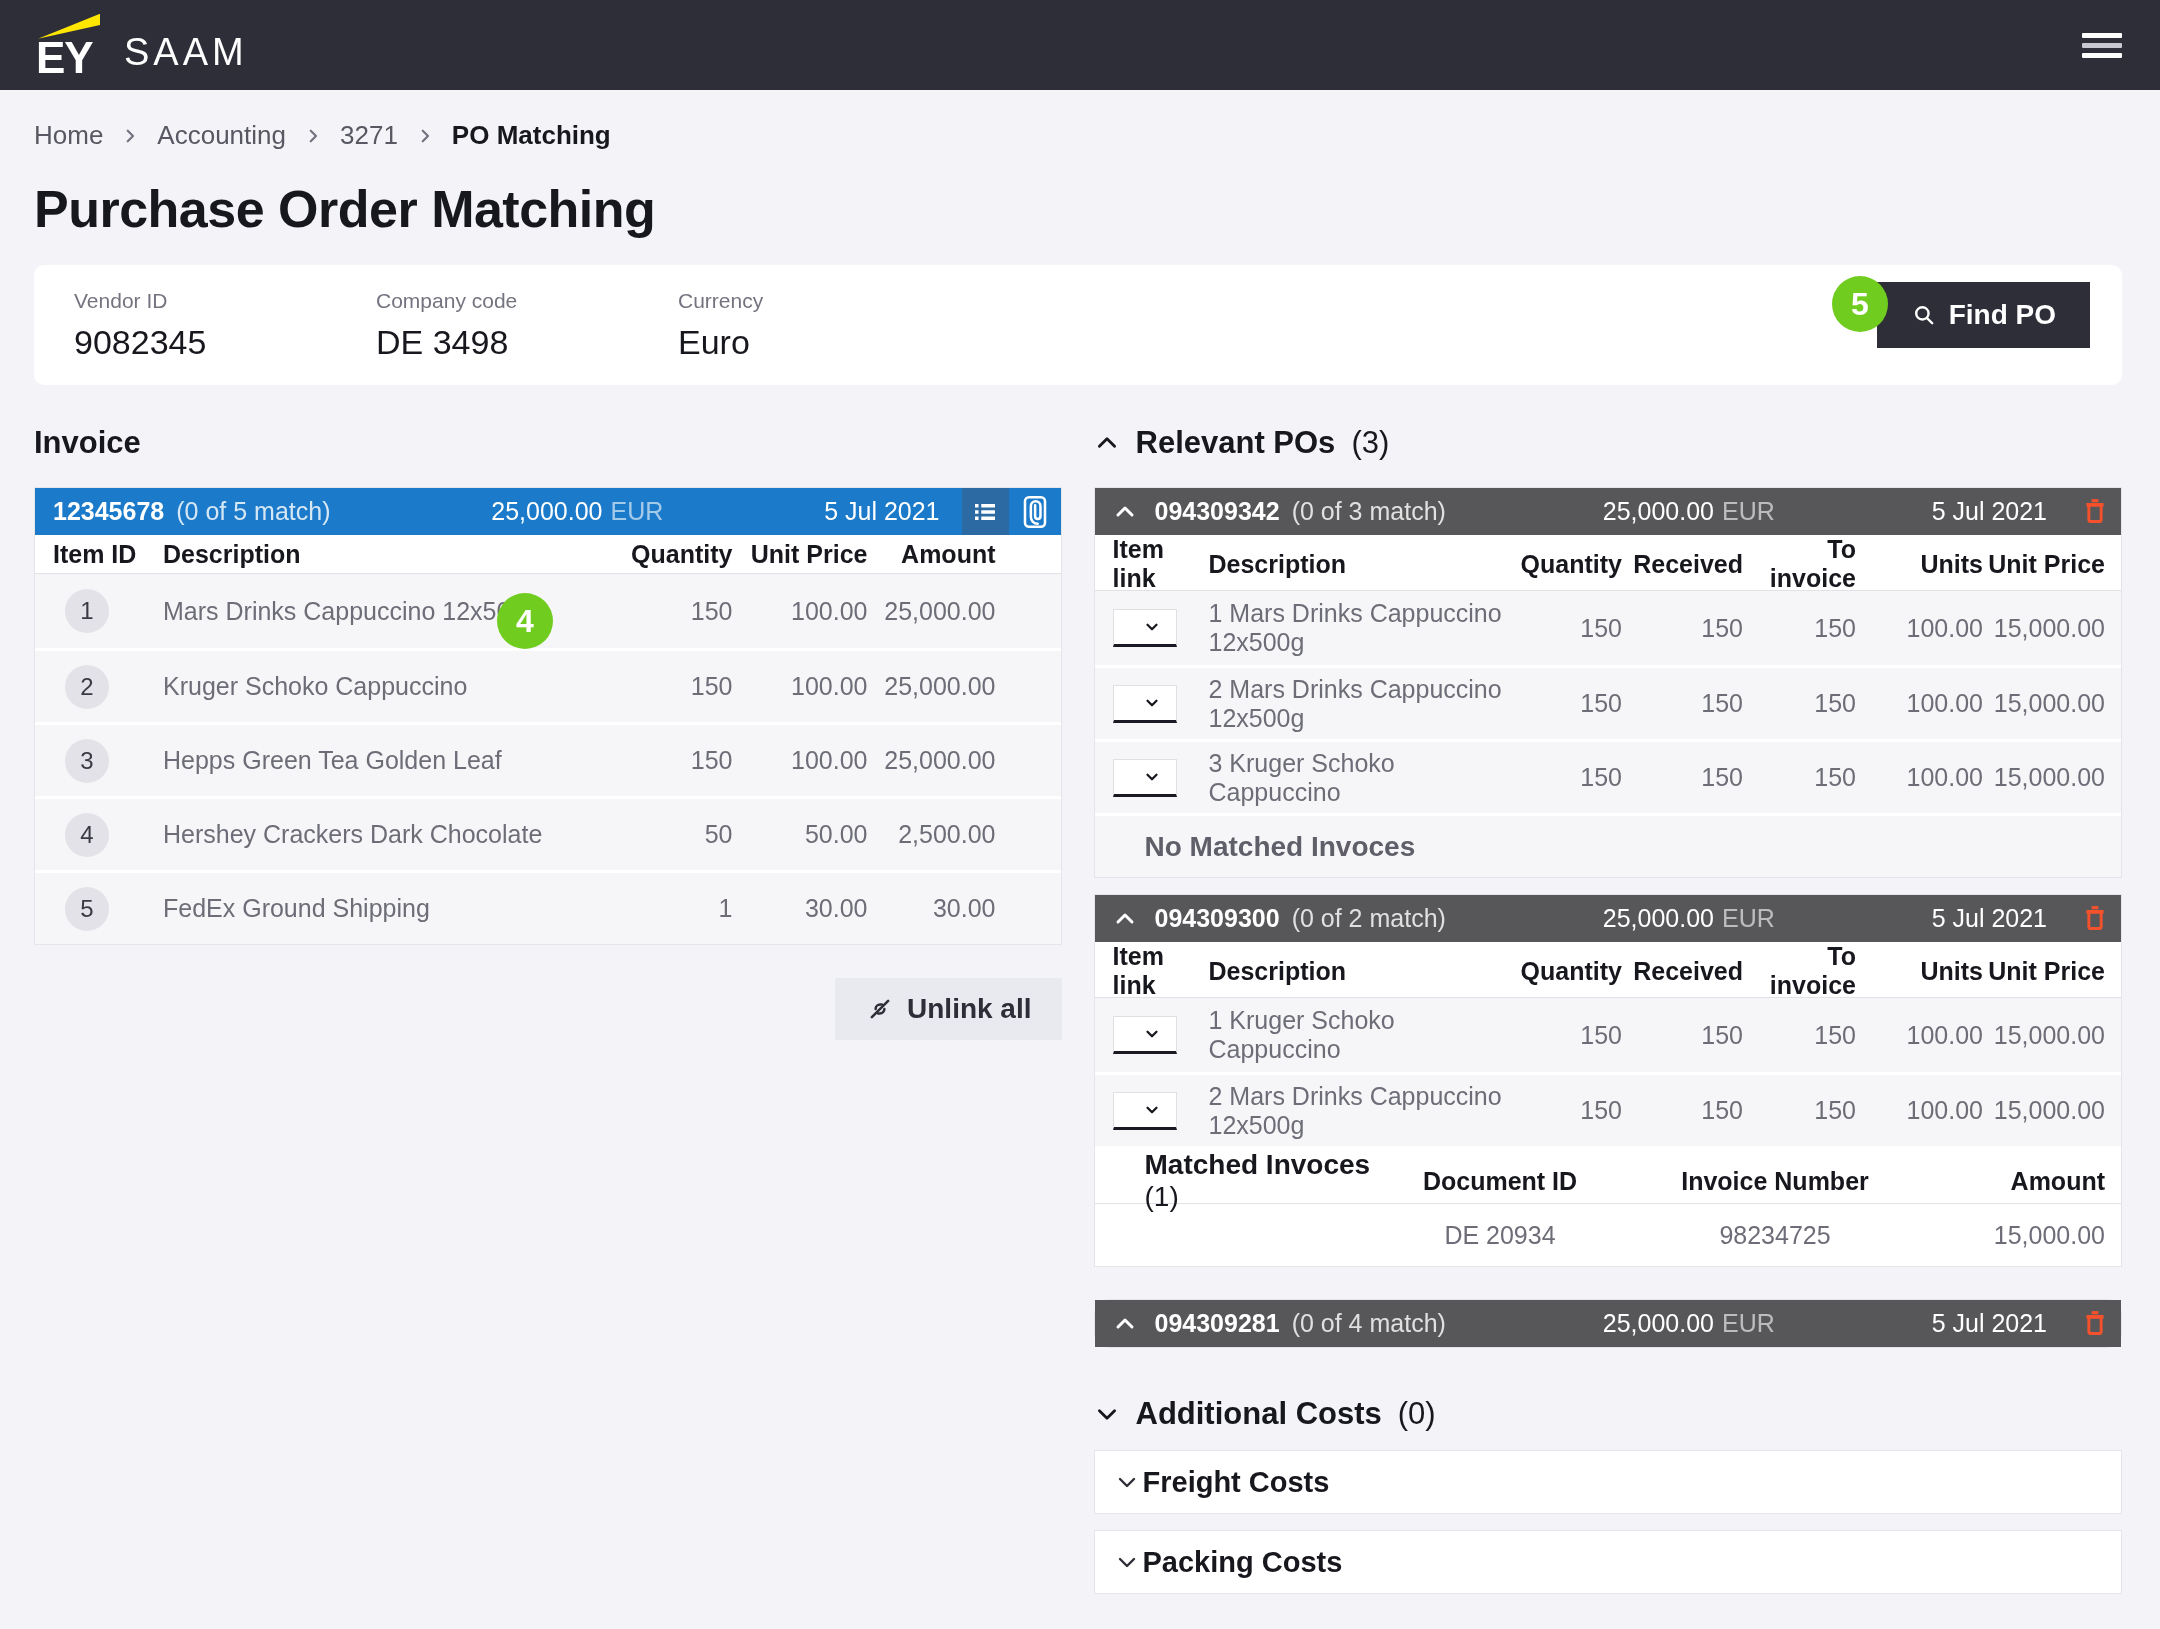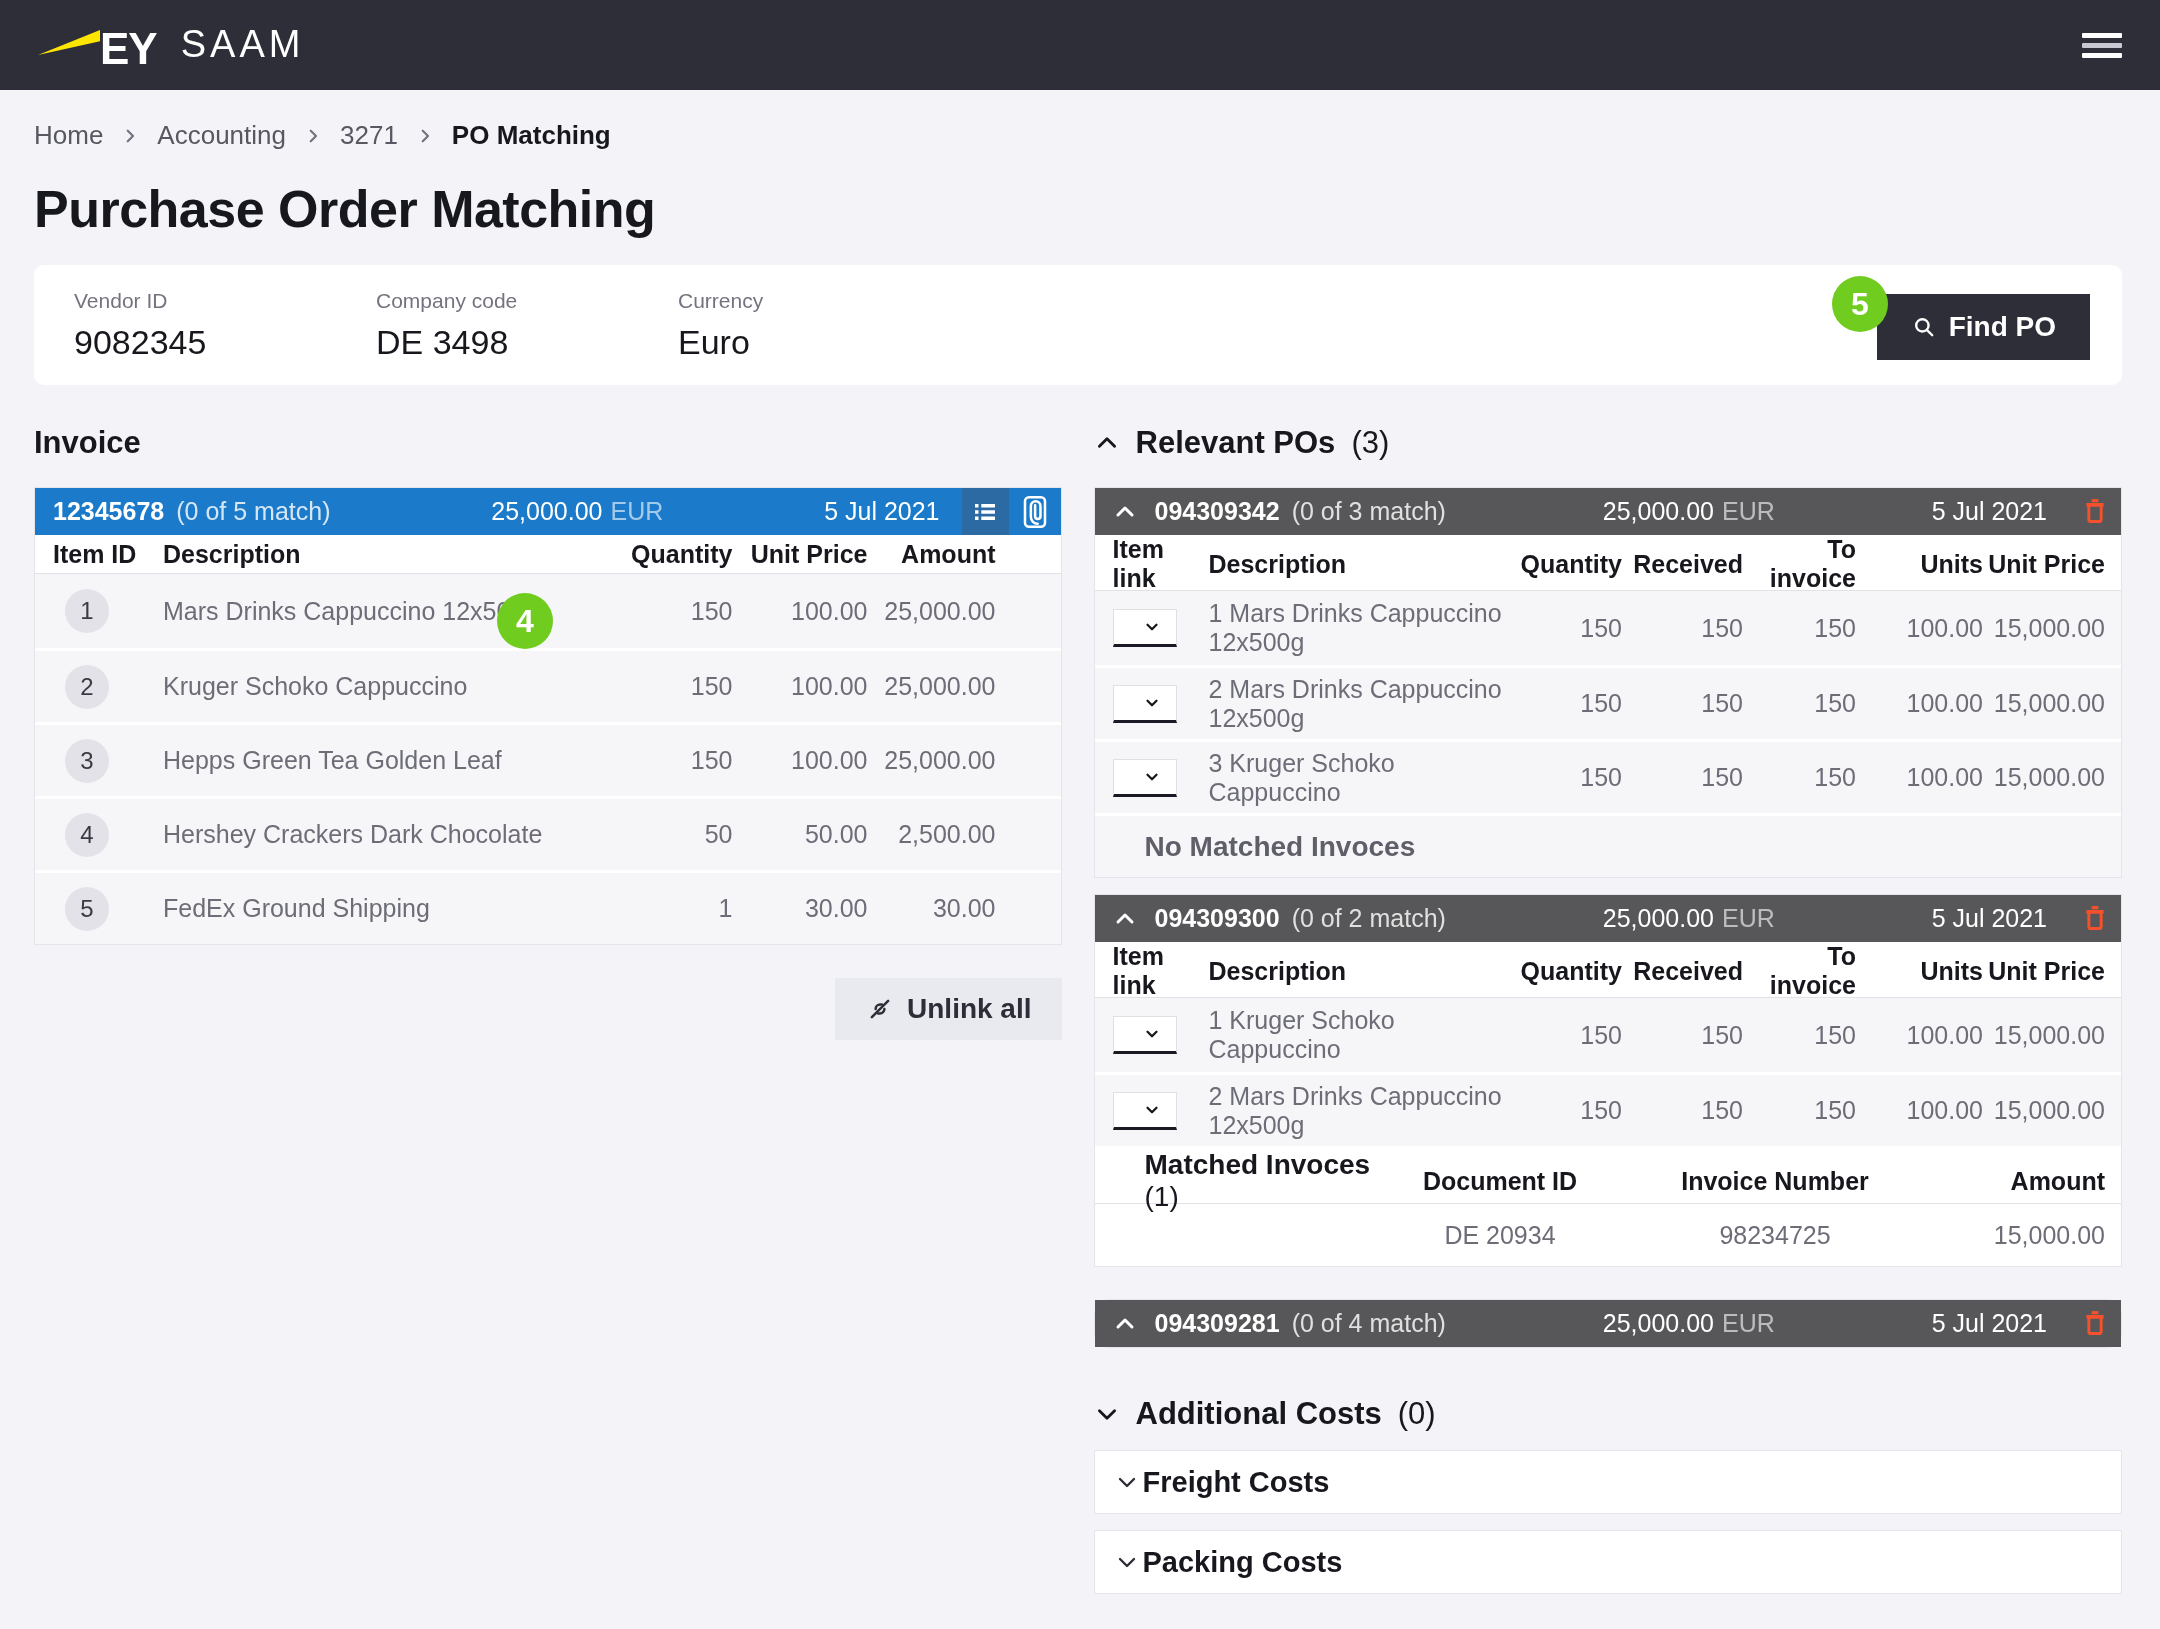--- a/index.html
+++ b/index.html
@@ -9,42 +9,42 @@
     --border:#e4e4ea; --badge-bg:#e2e2e8; --unlink-bg:#e9e9f0;
   }
   *{margin:0;padding:0;box-sizing:border-box;}
   html,body{width:2160px;}
   body{height:1629px;overflow:hidden;background:var(--page-bg);
        font-family:"Liberation Sans",sans-serif;color:var(--text-dark);}
   
   .topbar{height:90px;background:var(--brand-dark);display:flex;align-items:center;
           justify-content:space-between;padding:0 38px 0 36px;}
   .brand{display:flex;align-items:flex-end;}
-  .ey-logo{display:flex;flex-direction:row;}
+  .ey-logo{display:flex;flex-direction:column;}
   .beam{width:62px;height:25px;background:var(--ey-yellow);
         clip-path:polygon(0 100%,100% 0,100% 45%);margin-left:2px;}
   .ey-text{font-size:44px;font-weight:800;color:#fff;line-height:.85;letter-spacing:-1px;}
   .product{font-size:38px;font-weight:400;color:#fff;letter-spacing:4px;margin:0 0 2px 24px;}
   .hamburger{width:40px;display:flex;flex-direction:column;gap:5px;cursor:pointer;}
   .hamburger span{display:block;height:5px;background:#fff;border-radius:1px;}
   .hamburger span:nth-child(2){background:#c9c9d2;}
   
   .content{position:relative;padding:0 38px 0 34px;}
   .breadcrumb{display:flex;align-items:center;margin-top:30px;font-size:26px;color:#585863;}
   .breadcrumb .crumb{cursor:pointer;}
   .breadcrumb .sep{margin:0 18px;display:flex;align-items:center;}
   .breadcrumb .current{font-weight:700;color:var(--text-dark);}
   h1{font-size:52px;font-weight:700;margin-top:28px;letter-spacing:-.5px;}
   
   .summary-card{position:relative;margin-top:26px;height:120px;background:#fff;border-radius:10px;
                 display:flex;align-items:center;padding-left:40px;}
   .field{width:302px;}
   .field .label{font-size:21px;color:var(--label-gray);}
   .field .value{font-size:34px;margin-top:10px;color:var(--text-dark);}
-  .find-po{position:absolute;right:32px;top:29px;height:66px;padding:0 34px;background:var(--brand-dark);
+  .find-po{position:absolute;right:32px;top:17px;height:66px;padding:0 34px;background:var(--brand-dark);
            color:#fff;font-size:28px;font-weight:700;border:none;display:flex;align-items:center;gap:12px;
            cursor:pointer;font-family:inherit;}
   .step-badge{position:absolute;width:56px;height:56px;border-radius:50%;background:var(--accent-green);
               color:#fff;font-size:32px;font-weight:700;display:flex;align-items:center;justify-content:center;z-index:5;}
   
   .columns{display:flex;gap:32px;margin-top:38px;align-items:flex-start;}
   .left-col{width:1028px;}
   .right-col{width:1029px;}
   .section-head{display:flex;align-items:center;gap:16px;font-size:31px;height:40px;}
   .section-head .bold{font-weight:700;}

